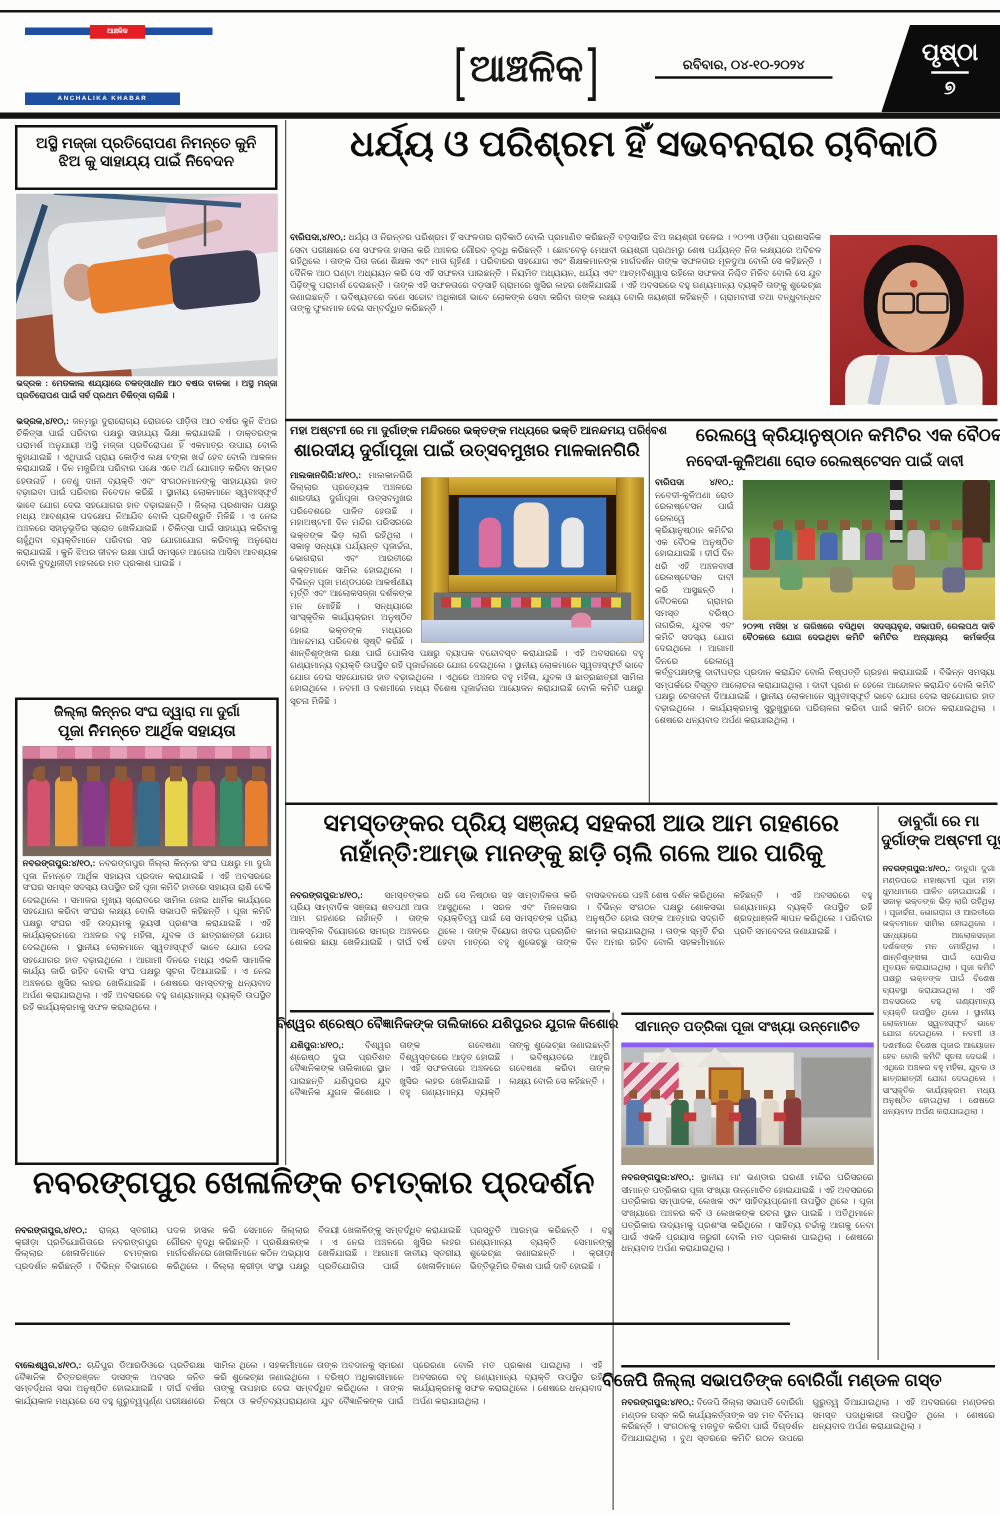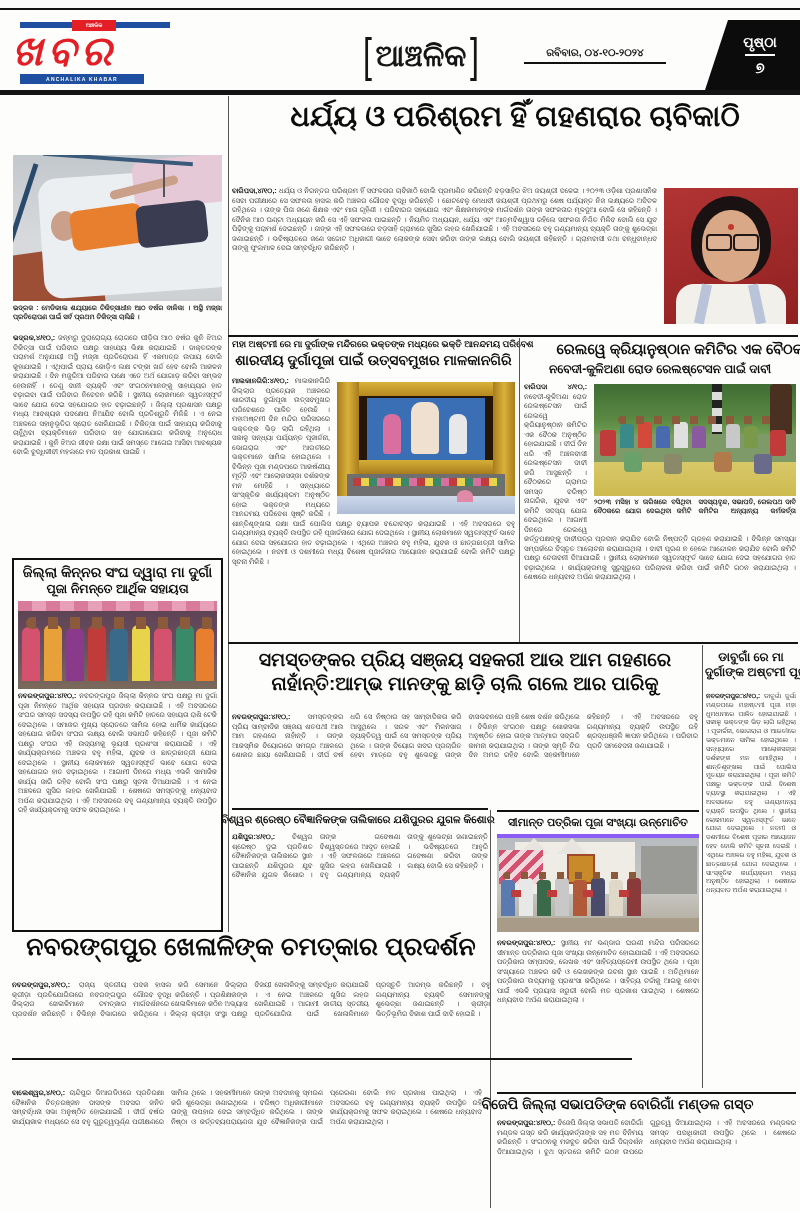--- a/index.html
+++ b/index.html
@@ -33,40 +33,43 @@
 </head>
 <body>
 
 <div class="page">
 
   <div class="rule" style="left:0;top:8px;width:800px;height:2px"></div>
 
   <div class="abs" style="left:12px;top:22px;width:172px;height:64px">
     <div class="abs" style="left:8px;top:0;width:150px;height:6px;background:#1e4fa1"></div>
     <div class="abs" style="left:60px;top:-2px;width:44px;height:11px;background:#e31e25;color:#fff;font-size:5.5px;line-height:11px;text-align:center;font-weight:700">ଆଞ୍ଚଳିକ</div>
-    <div class="abs logo-word" style="left:0;top:9px">ଖବର</div>
     <div class="abs" style="left:8px;top:52px;width:124px;height:10px;background:#1e4fa1;color:#fff;font-size:5px;line-height:10px;text-align:center;letter-spacing:1.2px;font-weight:700">ANCHALIKA KHABAR</div>
   </div>
 
   <div class="abs brackets" style="left:336px;top:28px;width:170px;height:56px">
     <span class="brk">[</span>
     <span class="section-word">ଆଞ୍ଚଳିକ</span>
     <span class="brk">]</span>
   </div>
 
   <div class="abs nw" style="left:524px;top:46px;width:142px;font-size:10.5px;font-weight:700;text-align:center;border-bottom:2px solid #111;padding-bottom:3px">ରବିବାର, ୦୪-୧୦-୨୦୨୪</div>
 
   <div class="abs corner" style="left:700px;top:20px;width:100px;height:70px">
-    <span style="font-size:14px;font-weight:700">ପୃଷ୍ଠା</span>
+    <span style="font-size:19px;font-weight:700">ପୃଷ୍ଠା</span>
     <span class="ln"></span>
     <span style="font-size:15px;font-weight:700">୭</span>
   </div>
 
   <div class="rule" style="left:0;top:90px;width:800px;height:5px"></div>
 
+  <div class="abs box hl" style="left:12px;top:100px;width:210px;height:52px;padding-top:5px">
+    <div class="nw" style="font-size:12px">ଅସ୍ଥି ମଜ୍ଜା ପ୍ରତିରୋପଣ ନିମନ୍ତେ କୁନି</div>
+    <div class="nw" style="font-size:12px">ଝିଅ କୁ ସାହାଯ୍ୟ ପାଇଁ ନିବେଦନ</div>
+  </div>
 
   <div class="photo" style="left:13px;top:155px;width:209px;height:146px">
     <div class="ph-rel">
       <div class="sh" style="left:0;top:0;width:100%;height:100%;background:linear-gradient(180deg,#c3c8cc 0%,#d8dadd 60%,#cdd0d2 100%)"></div>
       <div class="sh" style="left:-20px;top:96px;width:110px;height:70px;background:#9c4f35;transform:rotate(-8deg)"></div>
       <div class="sh" style="left:28px;top:18px;width:190px;height:120px;background:#eceff1;border-radius:18px;transform:rotate(-4deg)"></div>
       <div class="sh" style="left:120px;top:2px;width:95px;height:48px;background:#e6c9d6;border-radius:10px;transform:rotate(-5deg)"></div>
       <div class="sh" style="left:2px;top:6px;width:5px;height:120px;background:#2a4a6b;transform:rotate(18deg)"></div>
       <div class="sh" style="left:30px;top:2px;width:150px;height:4px;background:#3a5a7b;transform:rotate(4deg)"></div>
       <div class="sh" style="left:38px;top:56px;width:26px;height:30px;background:#caa08a;border-radius:50%"></div>
@@ -79,21 +82,21 @@
 
   <div class="abs cap" style="left:13px;top:304px;width:209px;height:26px">ଭଦ୍ରକ : ମେଡିକାଲ ଶଯ୍ୟାରେ ଚିକିତ୍ସାଧୀନ ଆଠ ବର୍ଷର ବାଳିକା । ଅସ୍ଥି ମଜ୍ଜା ପ୍ରତିରୋପଣ ପାଇଁ ସର୍ବ ପ୍ରଥମ ଚିକିତ୍ସା ଚାଲିଛି ।</div>
 
   <div class="abs bt" style="left:13px;top:333px;width:209px;height:222px">
     <b class="dl">ଭଦ୍ରକ,୪/୧୦,:</b>
     <span>ଜନ୍ମରୁ ଦୁରାରୋଗ୍ୟ ରୋଗରେ ପୀଡ଼ିତା ଆଠ ବର୍ଷର କୁନି ଝିଅର ଚିକିତ୍ସା ପାଇଁ ପରିବାର ପକ୍ଷରୁ ସାହାଯ୍ୟ ଭିକ୍ଷା କରାଯାଇଛି । ଡାକ୍ତରଙ୍କ ପରାମର୍ଶ ଅନୁଯାୟୀ ଅସ୍ଥି ମଜ୍ଜା ପ୍ରତିରୋପଣ ହିଁ ଏକମାତ୍ର ଉପାୟ ବୋଲି କୁହାଯାଇଛି । ଏଥିପାଇଁ ପ୍ରାୟ କୋଡ଼ିଏ ଲକ୍ଷ ଟଙ୍କା ଖର୍ଚ୍ଚ ହେବ ବୋଲି ଆକଳନ କରାଯାଇଛି । ଦିନ ମଜୁରିଆ ପରିବାର ପକ୍ଷେ ଏତେ ଅର୍ଥ ଯୋଗାଡ଼ କରିବା ସମ୍ଭବ ହେଉନାହିଁ । ତେଣୁ ଦାନୀ ବ୍ୟକ୍ତି ଏବଂ ସଂଗଠନମାନଙ୍କୁ ସାହାଯ୍ୟର ହାତ ବଢ଼ାଇବା ପାଇଁ ପରିବାର ନିବେଦନ କରିଛି । ସ୍ଥାନୀୟ ଲୋକମାନେ ସ୍ୱତଃସ୍ଫୂର୍ତ ଭାବେ ଯୋଗ ଦେଇ ସହଯୋଗର ହାତ ବଢ଼ାଇଛନ୍ତି । ଜିଲ୍ଲା ପ୍ରଶାସନ ପକ୍ଷରୁ ମଧ୍ୟ ଆବଶ୍ୟକ ପଦକ୍ଷେପ ନିଆଯିବ ବୋଲି ପ୍ରତିଶ୍ରୁତି ମିଳିଛି । ଏ ନେଇ ଅଞ୍ଚଳରେ ସହାନୁଭୂତିର ସ୍ରୋତ ଖେଳିଯାଇଛି । ଚିକିତ୍ସା ପାଇଁ ସାହାଯ୍ୟ କରିବାକୁ ଚାହୁଁଥିବା ବ୍ୟକ୍ତିମାନେ ପରିବାର ସହ ଯୋଗାଯୋଗ କରିବାକୁ ଅନୁରୋଧ କରାଯାଇଛି । କୁନି ଝିଅର ଜୀବନ ରକ୍ଷା ପାଇଁ ସମସ୍ତେ ଆଗେଇ ଆସିବା ଆବଶ୍ୟକ ବୋଲି ବୁଦ୍ଧିଜୀବୀ ମହଲରେ ମତ ପ୍ରକାଶ ପାଇଛି ।</span>
   </div>
 
   <div class="abs box" style="left:12px;top:558px;width:211px;height:374px;padding:4px">
     <div class="hl">
-      <div class="nw" style="font-size:14px">ଜିଲ୍ଲା କିନ୍ନର ସଂଘ ଦ୍ୱାରା ମା ଦୁର୍ଗା</div>
+      <div class="nw" style="font-size:11px">ଜିଲ୍ଲା କିନ୍ନର ସଂଘ ଦ୍ୱାରା ମା ଦୁର୍ଗା</div>
       <div class="nw" style="font-size:12.5px">ପୂଜା ନିମନ୍ତେ ଆର୍ଥିକ ସହାୟତା</div>
     </div>
     <div class="photo" style="position:relative;left:0;top:4px;width:199px;height:88px">
       <div class="ph-rel">
         <div class="sh" style="left:0;top:0;width:100%;height:100%;background:linear-gradient(180deg,#5a4050 0%,#6a5060 55%,#7a6a5a 100%)"></div>
         <div class="sh" style="left:0;top:0;width:100%;height:10px;background:repeating-linear-gradient(90deg,#d87a9a 0 14px,#e8a0b8 14px 28px)"></div>
         <div class="sh" style="left:4px;top:26px;width:18px;height:54px;background:#d4526e;border-radius:6px 6px 0 0"></div>
         <div class="sh" style="left:26px;top:24px;width:18px;height:56px;background:#e8a03a;border-radius:6px 6px 0 0"></div>
         <div class="sh" style="left:48px;top:27px;width:18px;height:53px;background:#8a3a8a;border-radius:6px 6px 0 0"></div>
         <div class="sh" style="left:70px;top:24px;width:18px;height:56px;background:#c23b3b;border-radius:6px 6px 0 0"></div>
@@ -106,21 +109,21 @@
       </div>
     </div>
     <div class="bt" style="margin-top:6px;height:218px">
       <b class="dl">ନବରଙ୍ଗପୁର:୪/୧୦,:</b>
       <span>ନବରଙ୍ଗପୁର ଜିଲ୍ଲା କିନ୍ନର ସଂଘ ପକ୍ଷରୁ ମା ଦୁର୍ଗା ପୂଜା ନିମନ୍ତେ ଆର୍ଥିକ ସହାୟତା ପ୍ରଦାନ କରାଯାଇଛି । ଏହି ଅବସରରେ ସଂଘର ସମସ୍ତ ସଦସ୍ୟ ଉପସ୍ଥିତ ରହି ପୂଜା କମିଟି ହାତରେ ସହାୟତା ରାଶି ଟେକି ଦେଇଥିଲେ । ସମାଜର ମୁଖ୍ୟ ସ୍ରୋତରେ ସାମିଲ ହୋଇ ଧାର୍ମିକ କାର୍ଯ୍ୟରେ ସହଯୋଗ କରିବା ସଂଘର ଲକ୍ଷ୍ୟ ବୋଲି ସଭାପତି କହିଛନ୍ତି । ପୂଜା କମିଟି ପକ୍ଷରୁ ସଂଘର ଏହି ଉଦ୍ୟମକୁ ଭୂୟସୀ ପ୍ରଶଂସା କରାଯାଇଛି । ଏହି କାର୍ଯ୍ୟକ୍ରମରେ ଅଞ୍ଚଳର ବହୁ ମହିଳା, ଯୁବକ ଓ ଛାତ୍ରଛାତ୍ରୀ ଯୋଗ ଦେଇଥିଲେ । ସ୍ଥାନୀୟ ଲୋକମାନେ ସ୍ୱତଃସ୍ଫୂର୍ତ ଭାବେ ଯୋଗ ଦେଇ ସହଯୋଗର ହାତ ବଢ଼ାଇଥିଲେ । ଆଗାମୀ ଦିନରେ ମଧ୍ୟ ଏଭଳି ସାମାଜିକ କାର୍ଯ୍ୟ ଜାରି ରହିବ ବୋଲି ସଂଘ ପକ୍ଷରୁ ସୂଚନା ଦିଆଯାଇଛି । ଏ ନେଇ ଅଞ୍ଚଳରେ ଖୁସିର ଲହର ଖେଳିଯାଇଛି । ଶେଷରେ ସମସ୍ତଙ୍କୁ ଧନ୍ୟବାଦ ଅର୍ପଣ କରାଯାଇଥିଲା । ଏହି ଅବସରରେ ବହୁ ଗଣ୍ୟମାନ୍ୟ ବ୍ୟକ୍ତି ଉପସ୍ଥିତ ରହି କାର୍ଯ୍ୟକ୍ରମକୁ ସଫଳ କରାଇଥିଲେ ।</span>
     </div>
   </div>
 
   <div class="rule" style="left:228px;top:96px;width:1px;height:836px;background:#555"></div>
 
-  <div class="abs hl nw" style="left:232px;top:98px;width:566px;font-size:29px">ଧର୍ଯ୍ୟ ଓ ପରିଶ୍ରମ ହିଁ ଗହଣରାର ଚାବିକାଠି</div>
+  <div class="abs hl nw" style="left:232px;top:98px;width:566px;font-size:29px">ଧର୍ଯ୍ୟ ଓ ପରିଶ୍ରମ ହିଁ ସଭବନରାର ଚାବିକାଠି</div>
 
   <div class="abs bt" style="left:232px;top:186px;width:566px;height:147px">
     <div class="float-r photo" style="position:relative;width:134px;height:136px;float:right">
       <div class="ph-rel">
         <div class="sh" style="left:0;top:0;width:100%;height:100%;background:linear-gradient(160deg,#b23434 0%,#8f2020 100%)"></div>
         <div class="sh" style="left:27px;top:8px;width:80px;height:84px;background:#1a1212;border-radius:50% 50% 42% 42%"></div>
         <div class="sh" style="left:38px;top:22px;width:58px;height:72px;background:#d9a886;border-radius:48%"></div>
         <div class="sh" style="left:42px;top:46px;width:22px;height:13px;border:2.5px solid #201818;border-radius:4px;background:rgba(255,255,255,.12)"></div>
         <div class="sh" style="left:69px;top:46px;width:22px;height:13px;border:2.5px solid #201818;border-radius:4px;background:rgba(255,255,255,.12)"></div>
         <div class="sh" style="left:64px;top:36px;width:6px;height:6px;background:#c0392b;border-radius:50%"></div>

